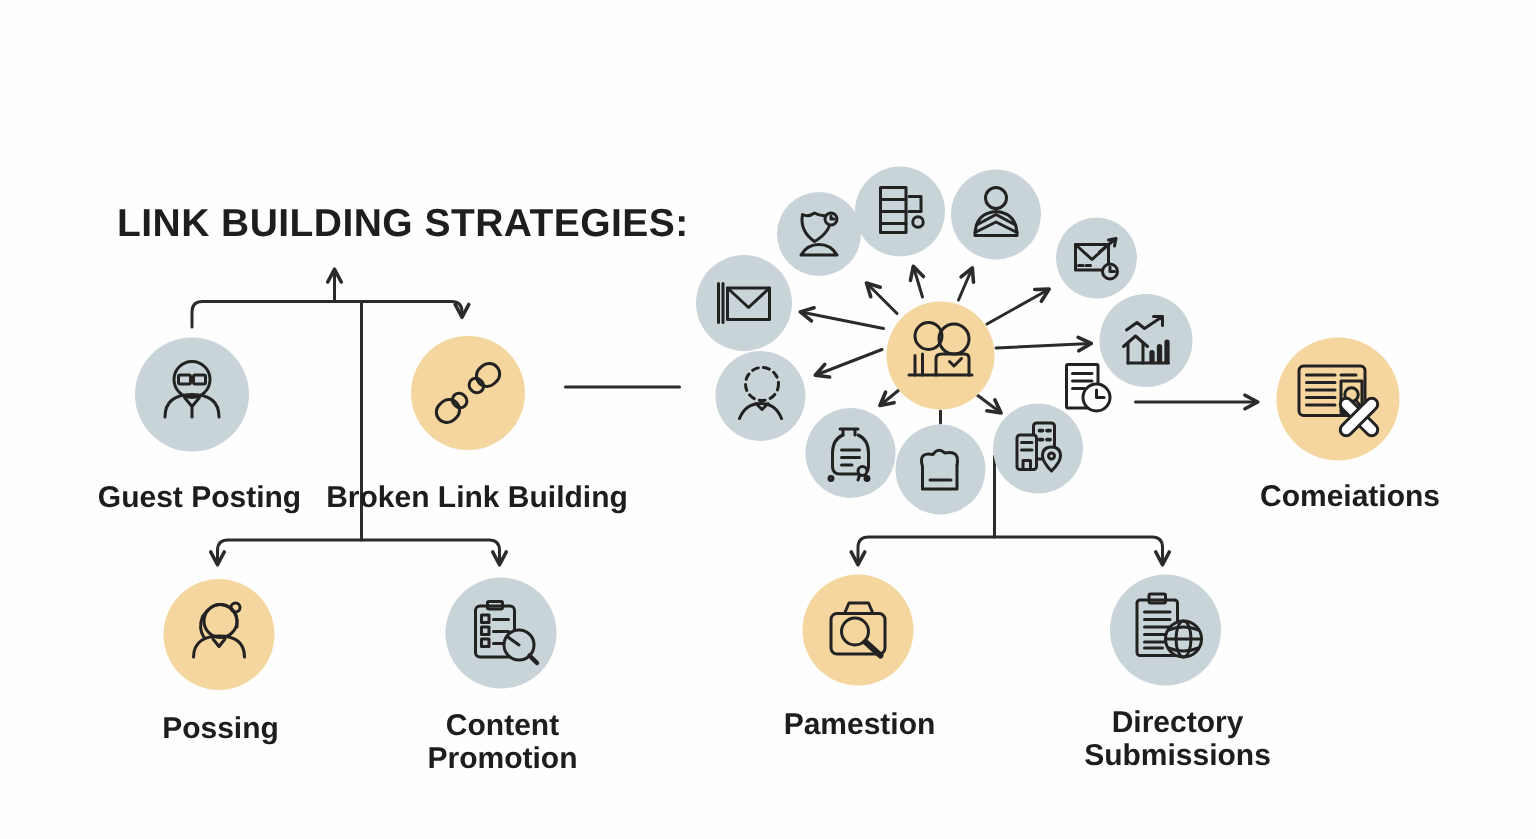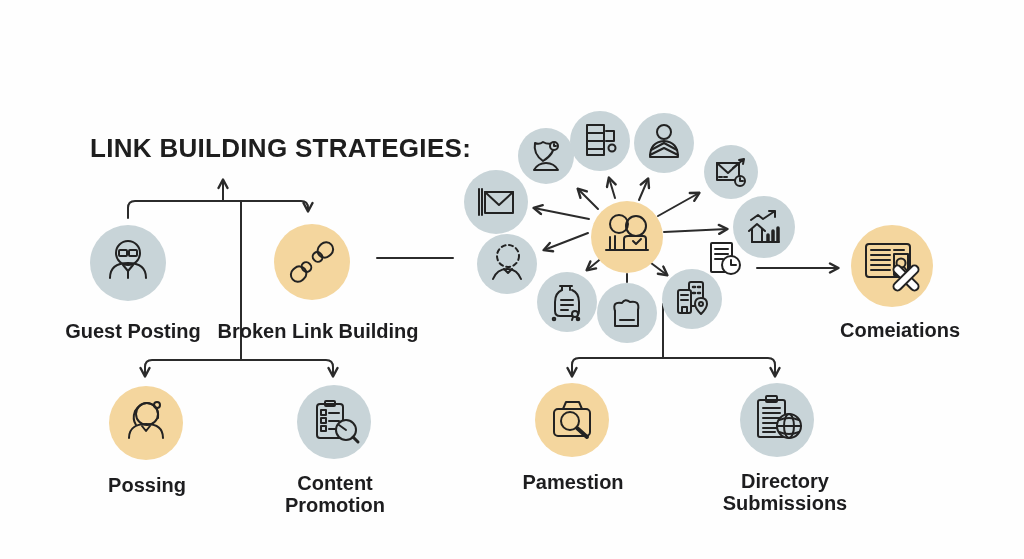--- a/index.html
+++ b/index.html
@@ -1,19 +1,19 @@
 <!DOCTYPE html>
 <html><head>
 <meta charset="utf-8">
 <style>
   html,body{margin:0;padding:0;background:#fff;}
   #stage{position:relative;width:1024px;height:559px;background:#fefefe;overflow:hidden;
          font-family:"Liberation Sans",sans-serif;}
   #diagram{position:absolute;left:0;top:0;}
-  #title{position:absolute;left:90px;top:133px;font-size:26px;font-weight:700;
+  #title{position:absolute;left:78px;top:133px;font-size:26px;font-weight:700;
          letter-spacing:.3px;color:#1e1e1e;white-space:nowrap;}
   .ln{stroke:#2b2b2b;stroke-width:2;fill:none;stroke-linecap:round;stroke-linejoin:round;}
   .ic{stroke:#222;stroke-width:2;fill:none;stroke-linecap:round;stroke-linejoin:round;}
   .ic-b{stroke:#222;stroke-width:3.5;fill:none;stroke-linecap:round;}
   .fill-blue{fill:#c8d4d8;}
   .fill-white{fill:#ffffff;}
   .lbl{font-family:"Liberation Sans",sans-serif;font-size:20px;font-weight:600;
        fill:#1d1d1f;text-anchor:middle;}
 </style>
 </head>

